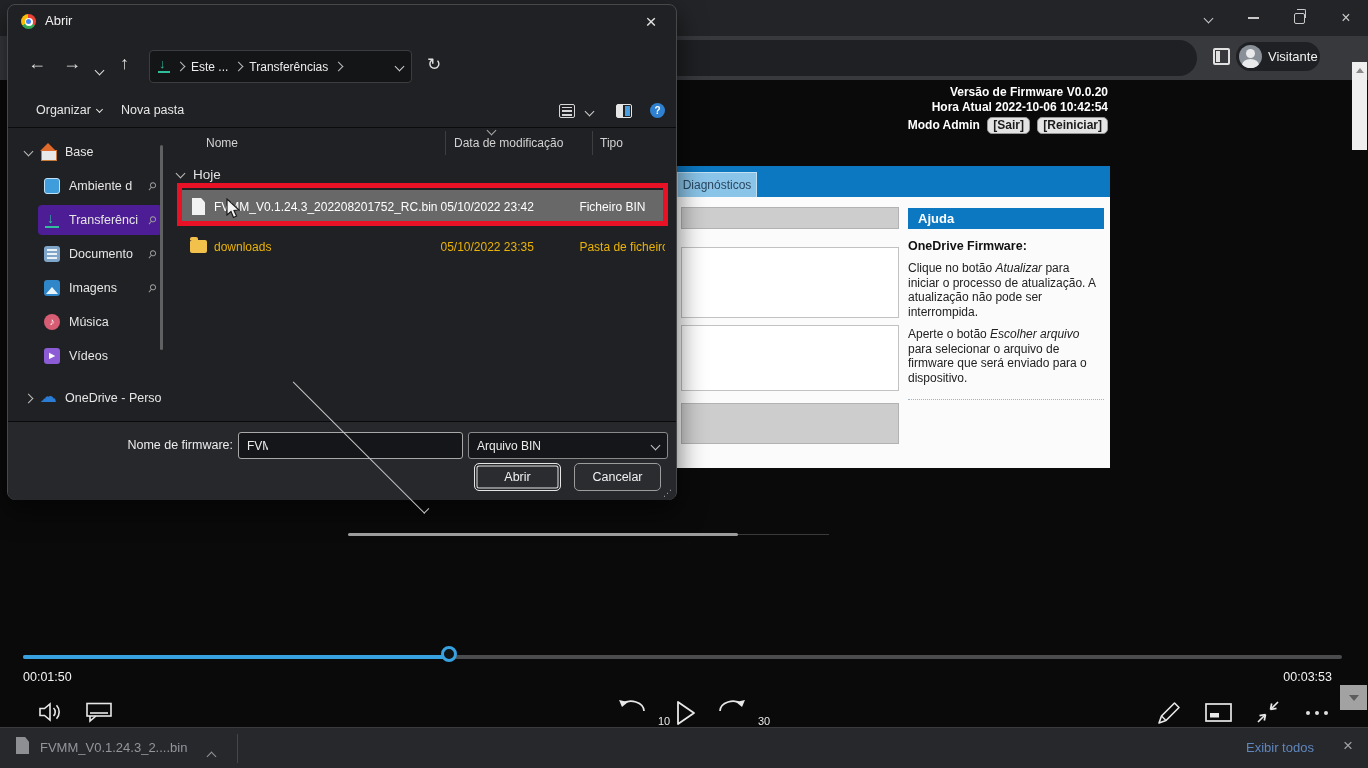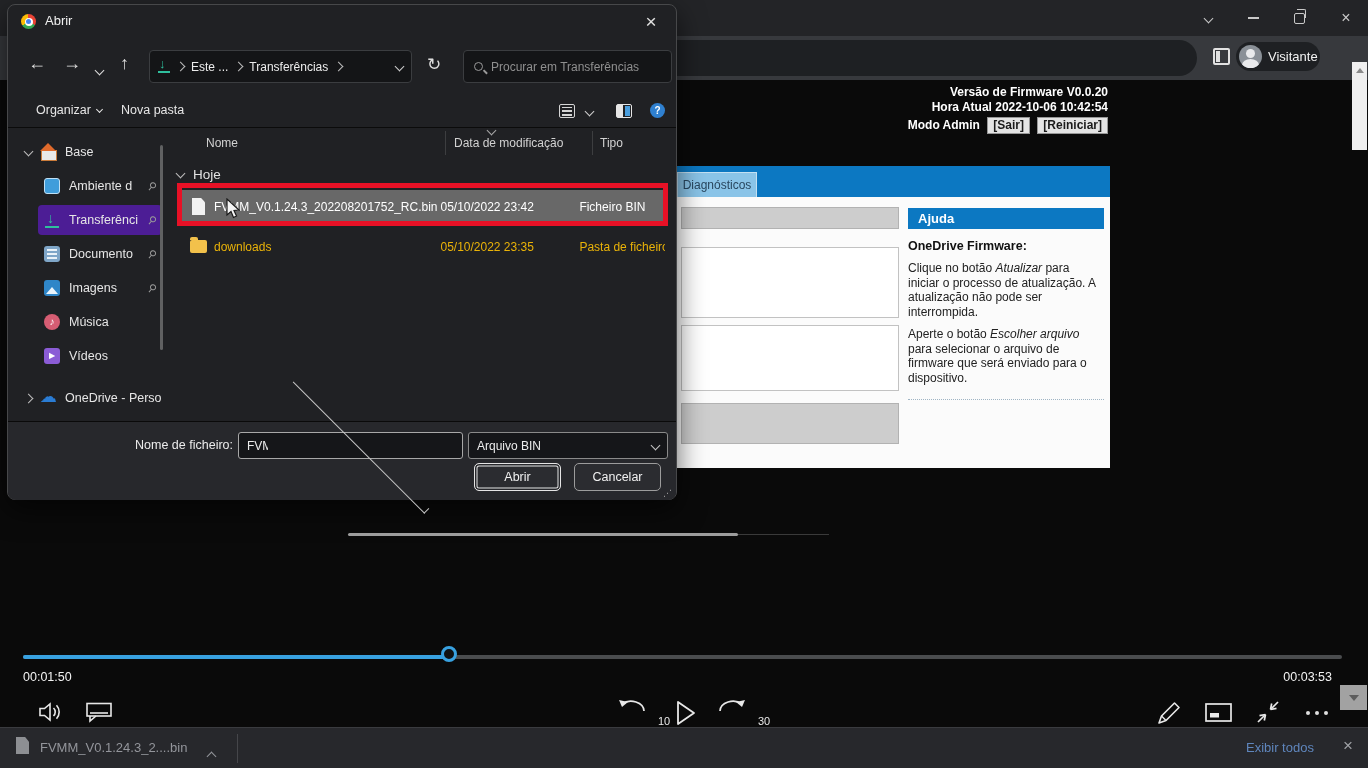--- a/index.html
+++ b/index.html
@@ -21,21 +21,21 @@
   #profile-pill{left:1236px;top:42px;width:84px;height:29px;background:#1e2023;border-radius:15px;display:flex;align-items:center;gap:6px;padding-left:3px;z-index:1;}
   #avatar{width:23px;height:23px;border-radius:50%;background:#8a9097;position:relative;overflow:hidden;}
   #avatar::before{content:"";position:absolute;left:7px;top:4px;width:9px;height:9px;border-radius:50%;background:#e9eaec;}
   #avatar::after{content:"";position:absolute;left:3px;top:14px;width:17px;height:12px;border-radius:50%;background:#e9eaec;}
   #profile-label{color:#f2f2f2;font-size:13px;}
   .kebab{width:4px;height:4px;border-radius:50%;background:#d4d4d4;margin:2px auto;}
 
   
   #fw-page{left:677px;top:80px;width:433px;height:388px;z-index:2;}
   #fw-info{position:absolute;right:2px;top:5px;text-align:right;color:#fff;font-size:12px;font-weight:bold;line-height:15px;}
-  .fw-btn{display:inline-block;background:#e4e4e4;color:#1a1a1a;border:1px solid #979797;border-radius:0;font-size:12px;font-weight:bold;padding:0 5px;margin-left:4px;}
+  .fw-btn{display:inline-block;background:#e4e4e4;color:#1a1a1a;border:1px solid #979797;border-radius:5px;font-size:12px;font-weight:bold;padding:0 5px;margin-left:4px;}
   #fw-tabsbar{position:absolute;left:0;top:86px;width:433px;height:31px;background:#0c78c2;}
   #fw-tab-sliver{position:absolute;left:0;top:6px;width:12px;height:25px;background:#8ac4e8;border-top:1px solid #c3e0f2;}
   #fw-tab{position:absolute;left:0;top:6px;width:80px;height:25px;background:#8ac4e8;border:1px solid #c3e0f2;border-bottom:none;color:#29475f;font-size:12px;text-align:center;line-height:24px;}
   #fw-panel{position:absolute;left:0;top:117px;width:433px;height:271px;background:#fbfbfb;}
   .fw-graybar{position:absolute;left:4px;width:218px;background:#cdcdcd;border:1px solid #b2b2b2;}
   .fw-whitebox{position:absolute;left:4px;width:218px;background:#fff;border:1px solid #c2c2c2;}
   #fw-help{position:absolute;left:231px;top:11px;width:196px;}
   #fw-help-header{background:#0c78c2;color:#fff;font-weight:bold;font-size:13px;height:21px;line-height:21px;padding-left:10px;}
   #fw-help-heading{margin-top:10px;color:#111;font-weight:bold;font-size:12.5px;}
   .fw-help-p{margin-top:8px;color:#222;font-size:12px;line-height:14.5px;}
@@ -320,24 +320,20 @@
     <div id="dlg-breadcrumb">
       <span id="dl-glyph"></span>
       <span class="crumb-sep chev right"></span>
       <span>Este ...</span>
       <span class="crumb-sep chev right"></span>
       <span>Transferências</span>
       <span class="crumb-sep chev right"></span>
       <span id="bc-chevron" class="chev down"></span>
     </div>
     <span id="dlg-refresh">↻</span>
-    <div id="dlg-search">
-      <span id="search-glyph"></span>
-      <span>Procurar em Transferências</span>
-    </div>
 
     <div id="dlg-cmdbar">
       <span id="cmd-organize"><span>Organizar</span><span class="chev down"></span></span>
       <span id="cmd-newfolder">Nova pasta</span>
       <span id="view-icon">
           <i></i>
           <i></i>
           <i></i>
         </span>
       <span id="view-caret" class="chev down" style="position:absolute;left:578px;top:11px;"></span>
@@ -417,21 +413,21 @@
         <span class="fdate">05/10/2022 23:35</span>
         <span class="ftype">Pasta de ficheiros</span>
       </div>
       <div id="hscroll-track"></div>
       <div id="hscroll"></div>
     </div>
 
     <div id="red-annotation"></div>
 
     <div id="dlg-footer">
-      <span id="fn-label">Nome de ficheiro:</span>
+      <span id="fn-label">Nome de firmware:</span>
       <div class="combo" id="fn-combo">
         <span>FVMM_V0.1.24.3_202208201752_RC.bin</span>
         <span class="chev down"></span>
       </div>
       <div class="combo" id="ft-combo">
         <span>Arquivo BIN</span>
         <span class="chev down"></span>
       </div>
       <div class="dlg-btn" id="btn-open">Abrir</div>
       <div class="dlg-btn" id="btn-cancel">Cancelar</div>

